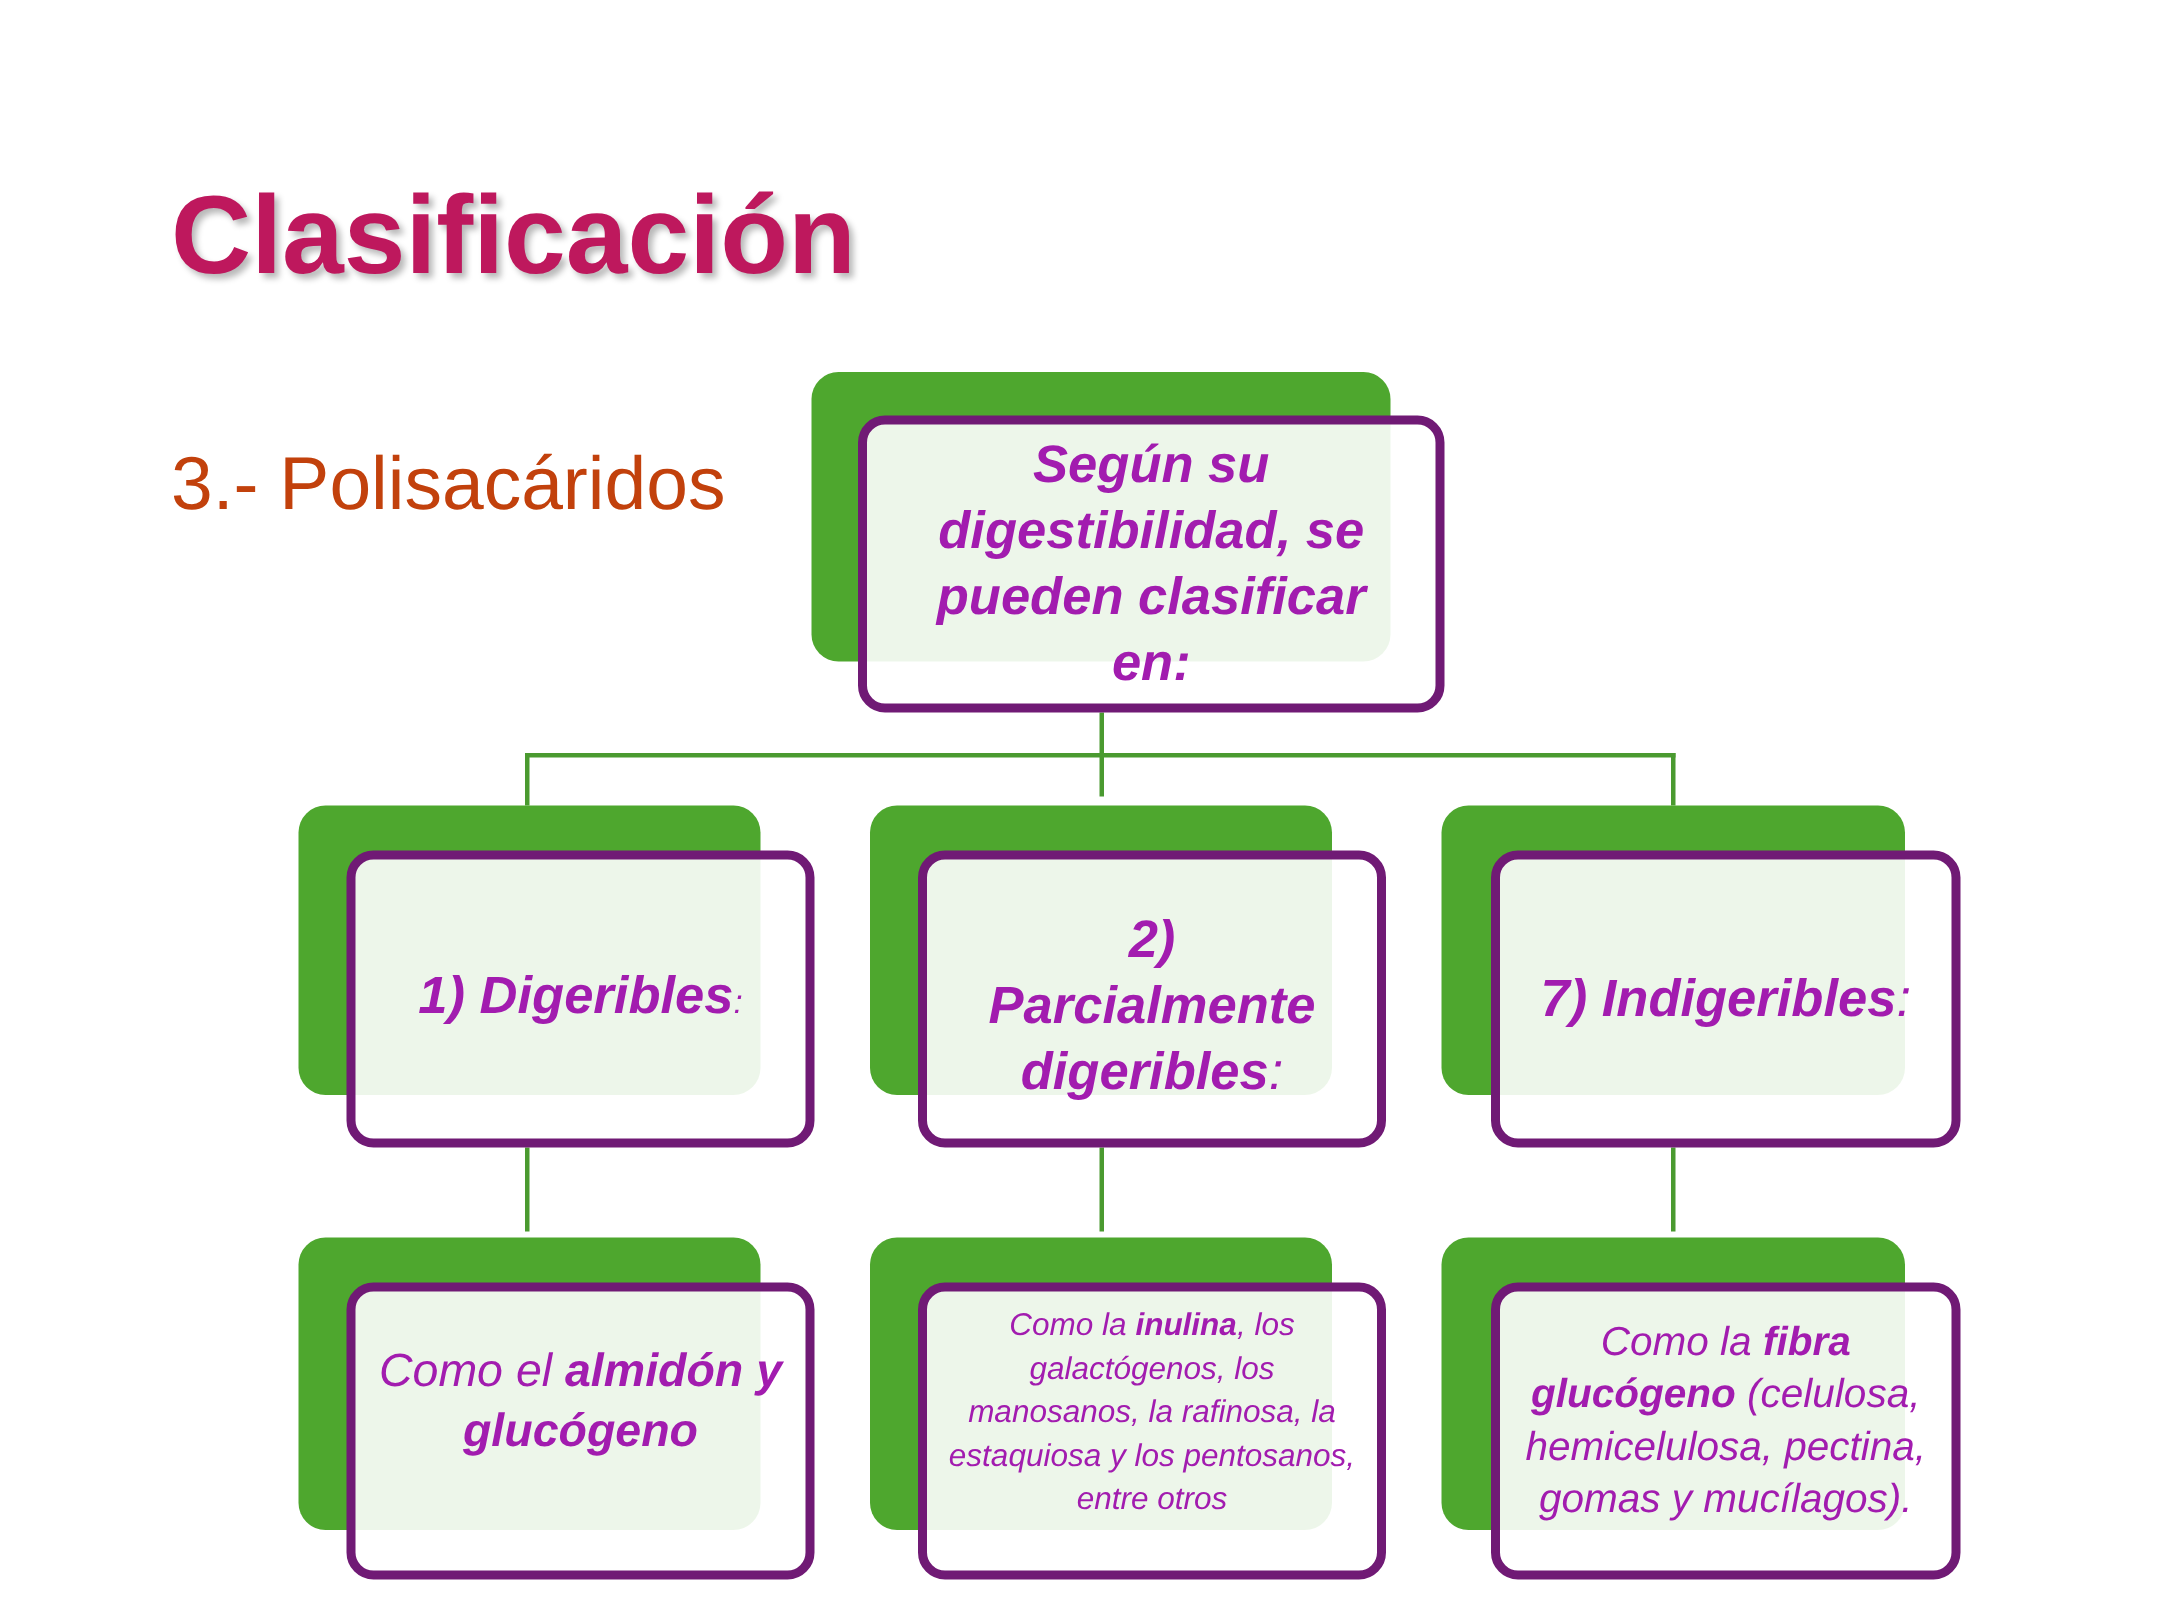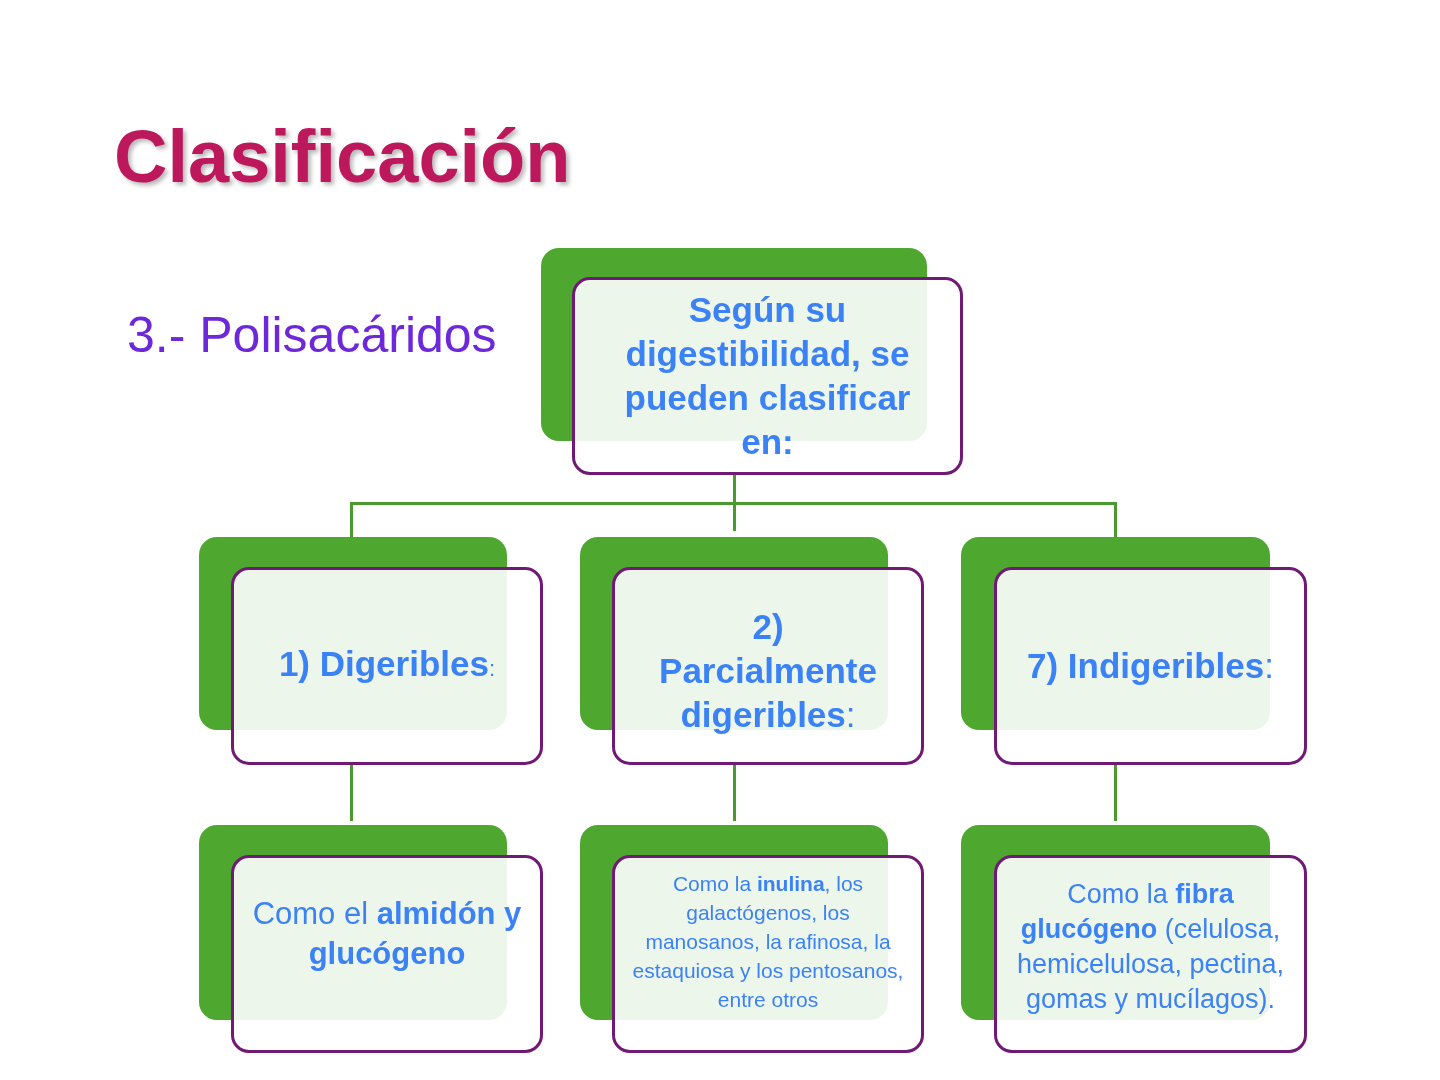--- a/index.html
+++ b/index.html
@@ -24,40 +24,41 @@
       letter-spacing: 0px;
       text-shadow: 3px 3px 4px rgba(0,0,0,0.28);
       margin: 0;
       line-height: 90px;
     }
     .subtitle {
       position: absolute;
       left: 114px;
       top: 290px;
       font-size: 50px;
-      color: #6d28d9;
+      color: #c2410c;
       line-height: 64px;
-      margin: 13px;
+      margin: 0;
     }
     .node-back {
       position: absolute;
       background: #4EA72E;
       border-radius: 18px;
     }
     .node-front {
       position: absolute;
-      border: 3px solid #701a75;
+      border: 6px solid #701a75;
       border-radius: 18px;
       background: rgba(255,255,255,0.90);
       box-sizing: border-box;
       display: flex;
       align-items: center;
       justify-content: center;
       text-align: center;
-      color: #3b82f6;
+      color: #a21caf;
+      font-style: italic;
     }
     .node-text {
       position: relative;
       z-index: 2;
       padding: 0 10px;
     }
     .lvl0-text {
       font-size: 35px;
       font-weight: bold;
       line-height: 44px;

